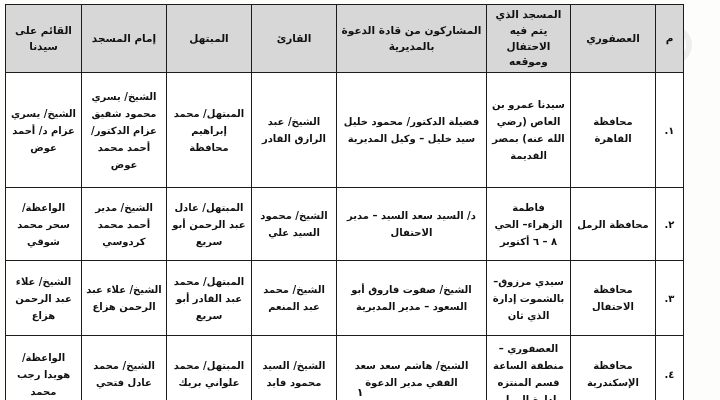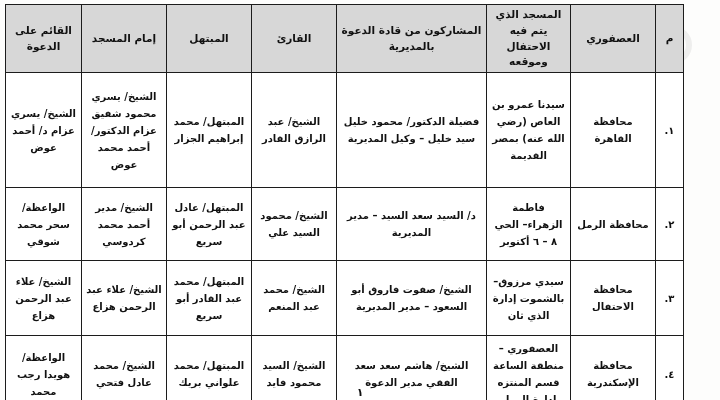--- a/index.html
+++ b/index.html
@@ -83,39 +83,39 @@
     </colgroup>
     <thead>
       <tr>
           <th>م</th>
           <th>العصفوري</th>
           <th>المسجد الذي يتم فيه الاحتفال وموقعه</th>
           <th>المشاركون من قادة الدعوة بالمديرية</th>
           <th>القارئ</th>
           <th>المبتهل</th>
           <th>إمام المسجد</th>
-          <th>القائم على الدعوة</th>
+          <th>القائم على سيدنا</th>
         </tr>
     </thead>
     <tbody>
         <tr class="r0">
           <td>١.</td>
           <td>محافظة القاهرة</td>
           <td>سيدنا عمرو بن العاص (رضي الله عنه) بمصر القديمة</td>
           <td>فضيلة الدكتور/ محمود خليل سيد خليل – وكيل المديرية</td>
           <td>الشيخ/ عبد الرازق القادر</td>
-          <td>المبتهل/ محمد إبراهيم الجزار</td>
+          <td>المبتهل/ محمد إبراهيم محافظة</td>
           <td>الشيخ/ يسري محمود شفيق عزام الدكتور/ أحمد محمد عوض</td>
           <td>الشيخ/ يسري عزام د/ أحمد عوض</td>
         </tr>
         <tr class="r1">
           <td>٢.</td>
           <td>محافظة الرمل</td>
           <td>فاطمة الزهراء– الحي ٨ – ٦ أكتوبر</td>
-          <td>د/ السيد سعد السيد – مدير المديرية</td>
+          <td>د/ السيد سعد السيد – مدير الاحتفال</td>
           <td>الشيخ/ محمود السيد علي</td>
           <td>المبتهل/ عادل عبد الرحمن أبو سريع</td>
           <td>الشيخ/ مدير أحمد محمد كردوسي</td>
           <td>الواعظة/ سحر محمد شوقي</td>
         </tr>
         <tr class="r2">
           <td>٣.</td>
           <td>محافظة الاحتفال</td>
           <td>سيدي مرزوق– بالشموت إدارة الذي ثان</td>
           <td>الشيخ/ صفوت فاروق أبو السعود – مدير المديرية</td>

